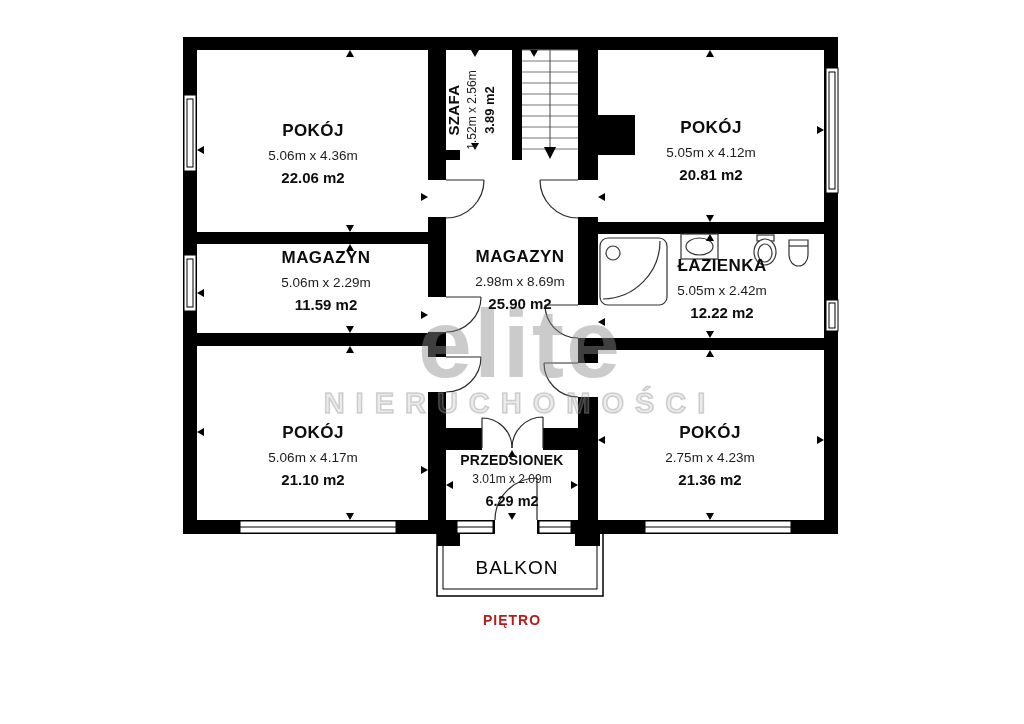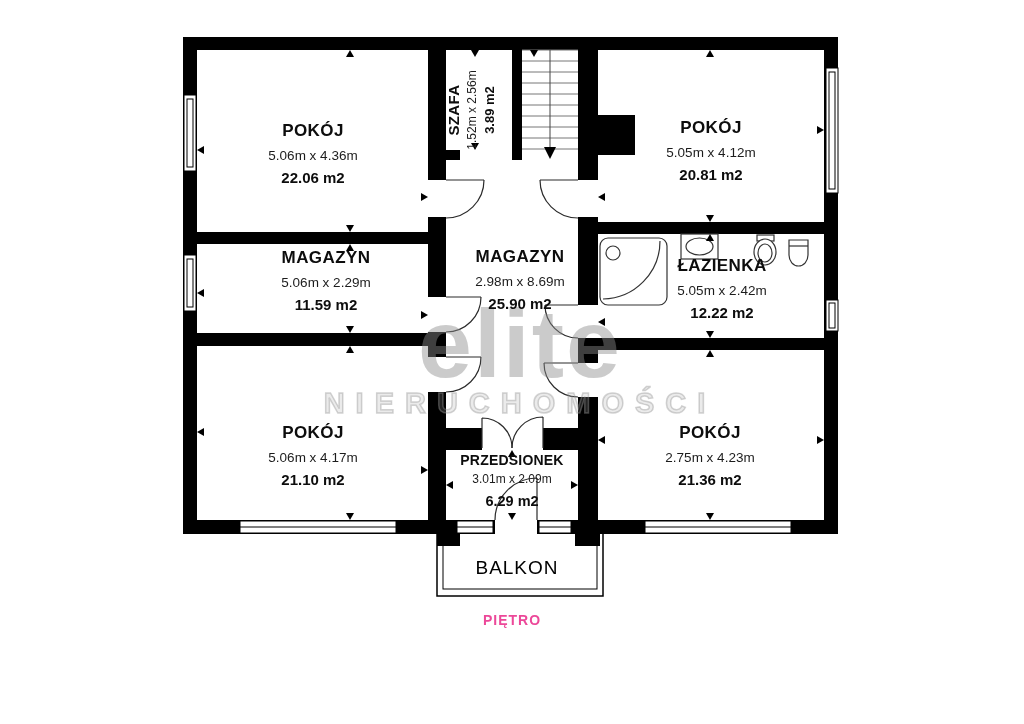--- a/index.html
+++ b/index.html
@@ -18,21 +18,21 @@
   .small .room-area{font-size:14.5px;}
 
   .szafa{transform:translate(-50%,-50%) rotate(-90deg);}
   .szafa .room-title{font-size:15px;margin-bottom:3px;}
   .szafa .room-dims{font-size:12px;margin-bottom:3px;}
   .szafa .room-area{font-size:13px;}
 
   .balkon-label{position:absolute;transform:translate(-50%,-50%);
     font-size:19px;font-weight:normal;letter-spacing:1px;color:#000000;z-index:3;}
   .pietro-label{position:absolute;transform:translate(-50%,-50%);
-    font-size:14px;font-weight:bold;letter-spacing:1px;color:#ec4899;z-index:3;}
+    font-size:14px;font-weight:bold;letter-spacing:1px;color:#b91c1c;z-index:3;}
 
   .watermark{position:absolute;left:520px;top:360px;transform:translate(-50%,-50%);
     text-align:center;z-index:2;pointer-events:none;}
   .wm-brand{font-size:97px;font-weight:bold;line-height:.9;letter-spacing:2px;
     color:rgba(140,140,140,0.45);}
   .wm-sub{font-size:29px;font-weight:bold;letter-spacing:11px;
     color:rgba(165,165,165,0.22);-webkit-text-stroke:1.5px rgba(150,150,150,0.42);}
 </style>
 </head>
 <body>

